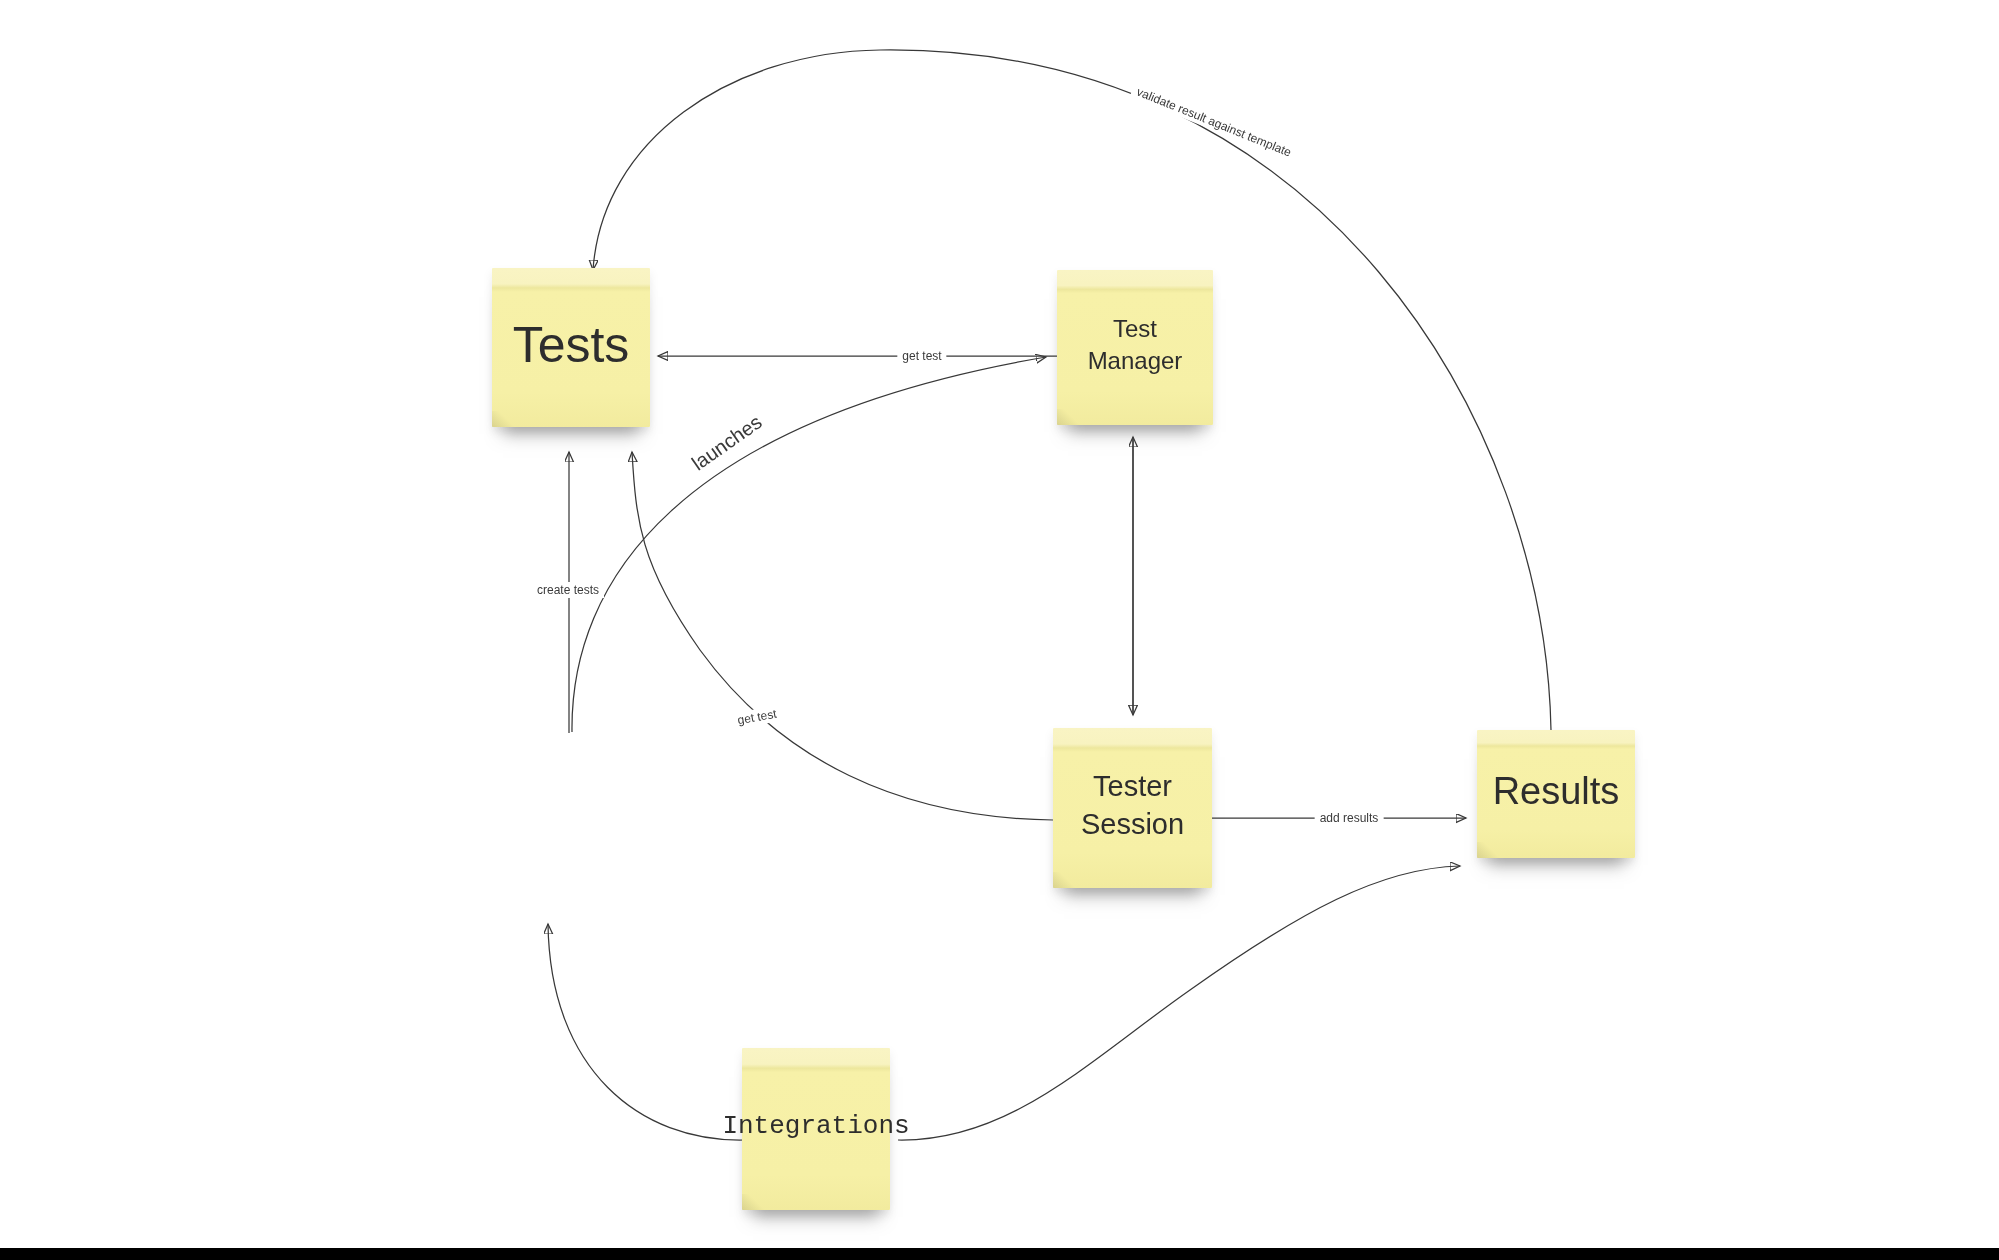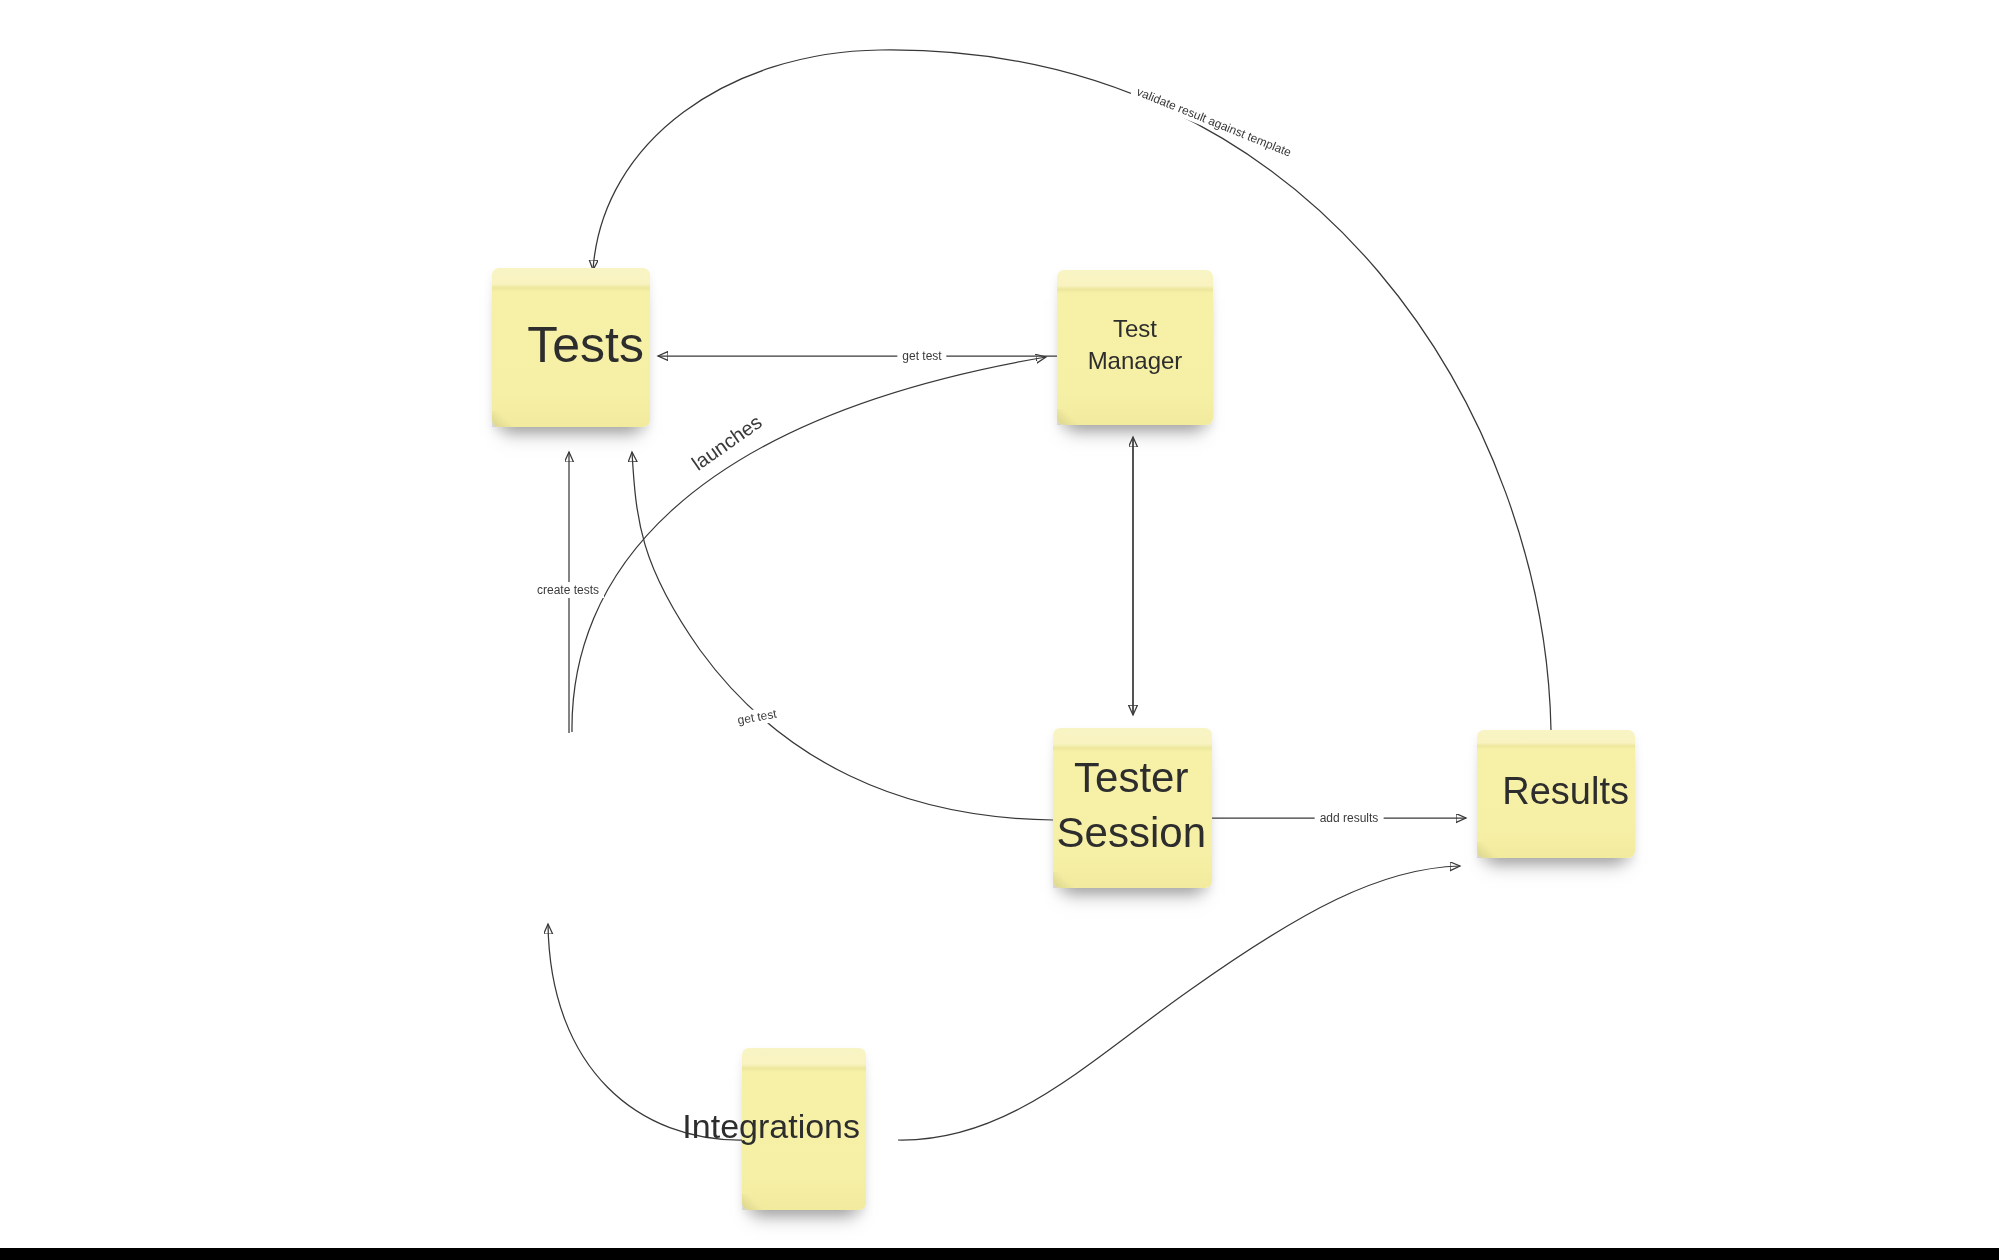--- a/index.html
+++ b/index.html
@@ -4,34 +4,34 @@
 <style>
   html,body{margin:0;padding:0;background:#ffffff;}
   #canvas{
     position:relative;width:1999px;height:1260px;background:#ffffff;
     overflow:hidden;font-family:"Liberation Sans",sans-serif;
   }
   .note{
     position:absolute;
     background:linear-gradient(180deg,#f9f4c4 0%,#f8f3c0 10%,#ede79d 12.5%,#f7f1a8 15%,#f6f0a6 78%,#f2eb9e 100%);
     box-shadow:0 18px 16px -11px rgba(90,90,90,.50), 0 5px 9px rgba(130,130,130,.16);
-    display:flex;align-items:center;justify-content:flex-end;text-align:center;
-    color:#2d2d2d;border-radius:7px;line-height:1.32;
+    display:flex;align-items:center;justify-content:center;text-align:center;
+    color:#2d2d2d;border-radius:1px;line-height:1.32;
   }
   .note::after{ 
     content:"";position:absolute;left:0;bottom:0;width:26px;height:16px;
     background:linear-gradient(45deg, rgba(0,0,0,.10) 0%, rgba(0,0,0,0) 55%);
   }
   .note span{display:block;padding:0 6px;transform:translateY(-3px);}
   #note-tests        {left:492px; top:268px; width:158px;height:159px;font-size:50px;}
   #note-test-manager {left:1057px;top:270px; width:156px;height:155px;font-size:24px;}
   #note-test-launching{left:488px;top:730px; width:157px;height:158px;font-size:30px;}
-  #note-tester-session{left:1053px;top:728px;width:159px;height:160px;font-size:42px;}
+  #note-tester-session{left:1053px;top:728px;width:159px;height:160px;font-size:29px;}
   #note-results      {left:1477px;top:730px; width:158px;height:128px;font-size:38px;}
-  #note-integrations {left:742px; top:1048px;width:124px;height:162px;font-size:34px;}
+  #note-integrations {left:742px; top:1048px;width:148px;height:162px;font-size:26px;font-family:Liberation Mono, monospace;}
 
   svg.wires{position:absolute;left:0;top:0;}
   svg.wires path{fill:none;stroke:#383838;stroke-width:1.25px;}
 
   .edge-label{
     position:absolute;color:#3a3a3a;background:#ffffff;
     padding:1px 5px;white-space:nowrap;font-size:12px;
   }
   #lbl-get-test-1 {left:922px; top:356px; transform:translate(-50%,-50%);}
   #lbl-launches   {left:727px; top:443px; transform:translate(-50%,-50%) rotate(-35deg);font-size:20px;}

